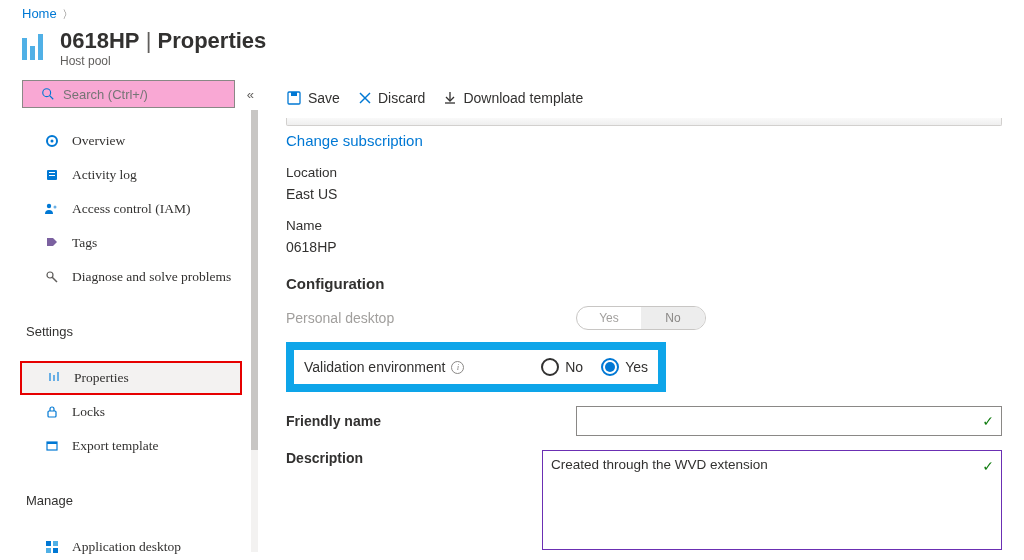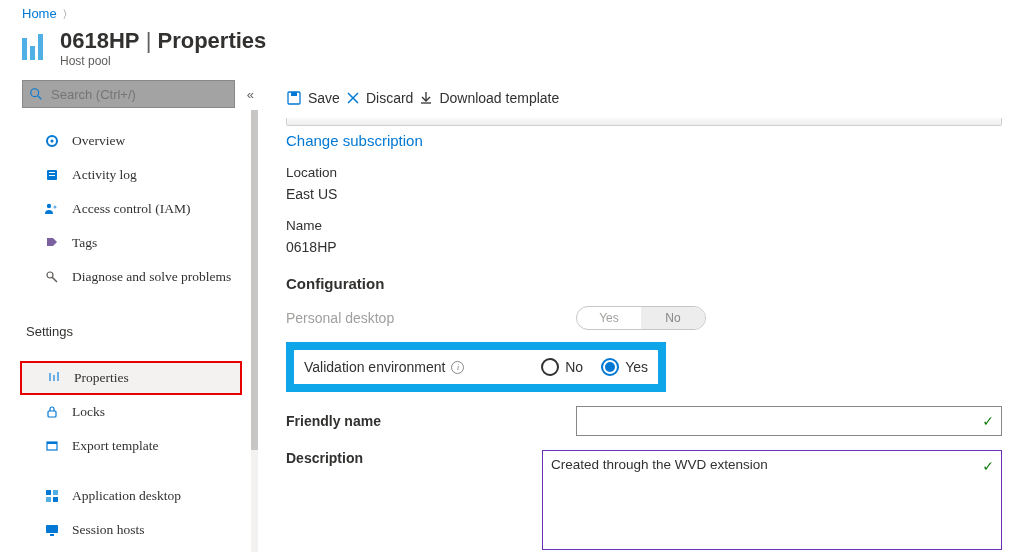--- a/index.html
+++ b/index.html
@@ -33,22 +33,22 @@
   .header .title .sep { font-weight: 400; color:#605e5c; }
   .header .sub { font-size: 12px; color: #605e5c; margin-top: 0px; }
 
   .layout { display: flex; height: calc(560px - 86px); }
 
   
   .sidebar { width: 258px; padding-left: 22px; position: relative; }
   .searchwrap { display:flex; align-items:center; gap:8px; margin: 2px 0 8px 0;}
   .searchbox {
     flex:1; display:flex; align-items:center;
-    border: 1px solid #8a8886; height: 28px; padding: 0 6px;
-    color:#605e5c; font-size:13px; background:#a3a3a3;
+    border: 1px solid #8a8886; height: 28px; padding: 0 18px;
+    color:#605e5c; font-size:13px; background:#f9a8d4;
   }
   .searchbox svg{ flex-shrink:0; margin-right:6px;}
   .searchbox input{ border:none; outline:none; width:100%; font-size:13px; font-family:inherit; background:transparent;}
   .collapse { color:#605e5c; font-size:13px; padding:4px; cursor:pointer; }
 
   .navlist { margin: 16px; padding: 0; list-style: none; font-family: Liberation Serif, serif; }
   .navlist li {
     display: flex; align-items: center; height: 34px;
     padding-left: 4px; cursor: pointer; font-size: 13.5px; color:#323130;
   }
@@ -59,21 +59,21 @@
   .highlight-red { border: 2px solid #e60000; }
   .sidebar .highlight-red { margin-left:-18px; padding-left:22px; width: calc(100% + 18px); }
 
   .scrolltrack {
     position:absolute; right:0; top:32px; bottom:0; width:7px; background:#f3f2f1;
   }
   .scrollthumb{ position:absolute; top:0; width:7px; height:340px; background:#c8c6c4;}
 
   
   .main { flex:1; padding: 0 22px 0 28px; overflow:hidden; }
-  .toolbar { display:flex; align-items:center; height:40px; gap:6px; border-bottom:1px solid transparent;}
+  .toolbar { display:flex; align-items:center; height:40px; gap:18px; border-bottom:1px solid transparent;}
   .tbtn { display:flex; align-items:center; gap:6px; font-size:14px; color:#323130; cursor:pointer;}
   .ghostbar { height:8px; border:1px solid #d2d0ce; border-top:none; border-radius:0 0 2px 2px; margin:0 0 6px 0; background:linear-gradient(#f9f9f9,#efefef);}
   .link { color:#0078d4; font-size:15px; cursor:pointer;}
 
   .field { margin-top: 16px; }
   .flabel { font-size: 13.5px; color:#323130; }
   .fvalue { font-size: 14px; margin-top: 6px; }
   .section-h { font-size: 15px; font-weight:600; margin-top:20px;}
 
   .row { display:flex; align-items:center; margin-top:14px;gap:40px;}
@@ -229,20 +229,21 @@
         <span class="ic">
             <svg width="14" height="14">
               <rect x="2" y="3" width="10" height="8" fill="none" stroke="#0078d4" stroke-width="1.2"></rect>
               <rect x="2" y="3" width="10" height="2" fill="#0078d4"></rect>
             </svg>
           </span>
         <span>Export template</span>
       </li>
     </ul>
 
+    <div class="navsection">Manage</div>
     <ul class="navlist">
       <li>
         <span class="ic">
             <svg width="14" height="14">
               <rect x="1" y="1" width="5" height="5" fill="#0078d4"></rect>
               <rect x="8" y="1" width="5" height="5" fill="#50b0e6"></rect>
               <rect x="1" y="8" width="5" height="5" fill="#50b0e6"></rect>
               <rect x="8" y="8" width="5" height="5" fill="#0078d4"></rect>
             </svg>
           </span>

